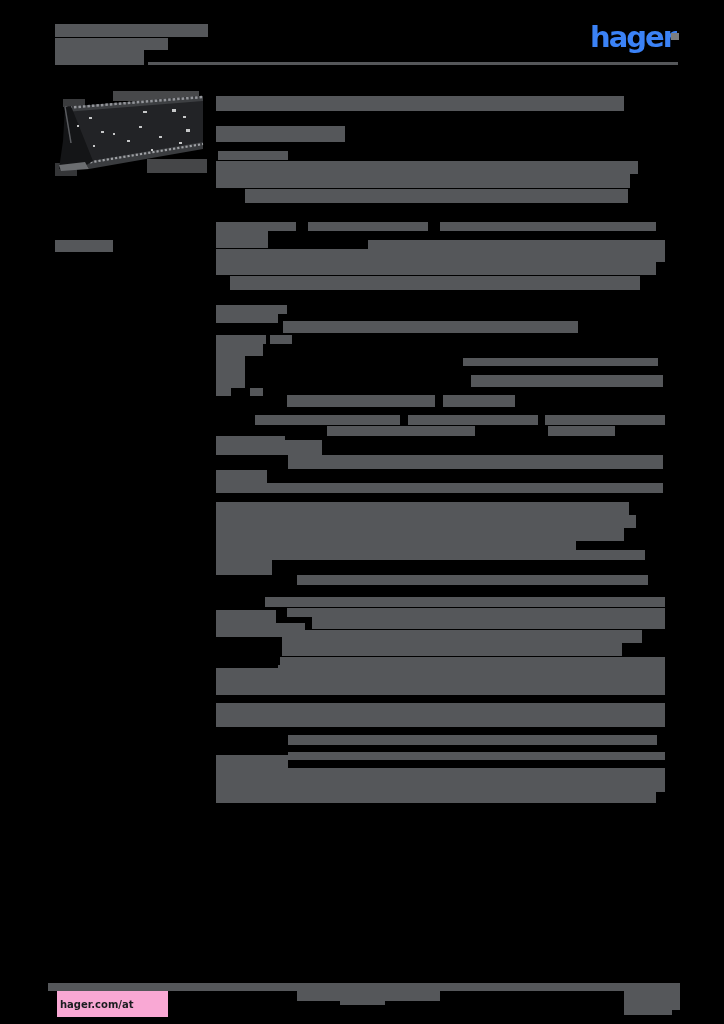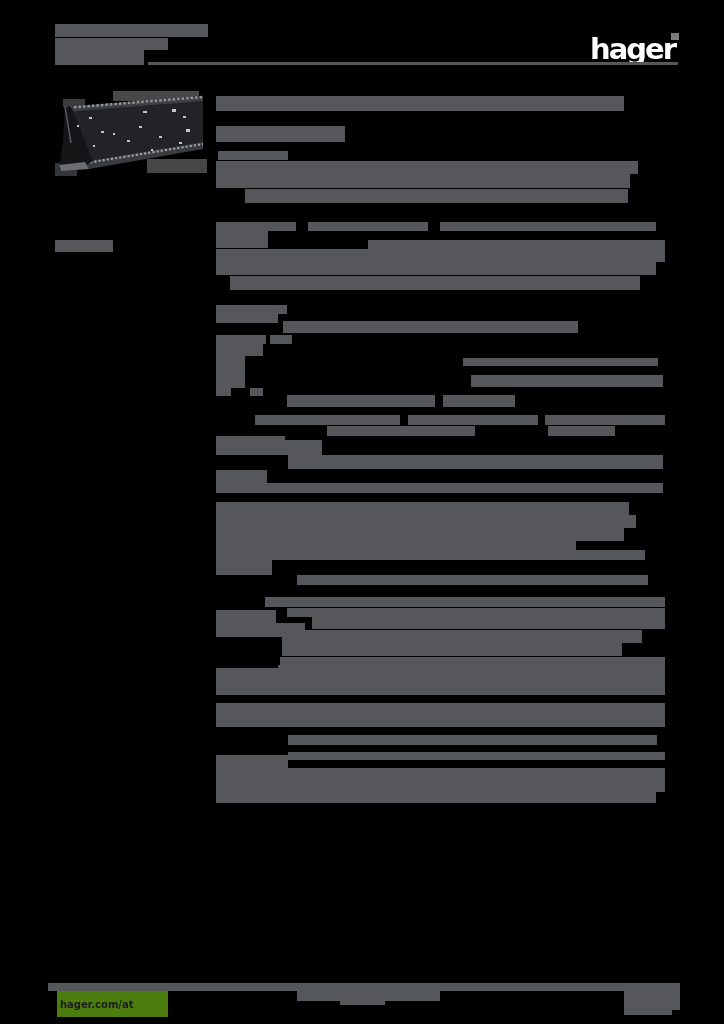--- a/index.html
+++ b/index.html
@@ -13,21 +13,21 @@
   .product{position:absolute;left:55px;top:85px;width:152px;height:92px;}
   .footer-box{position:absolute;left:57px;top:991px;width:111px;height:26px;
               display:flex;align-items:center;}
   .footer-box span{font-size:10px;font-weight:bold;padding-left:3px;letter-spacing:0px;}
 </style>
 </head>
 <body>
 
 <div class="page" style="background: rgb(0, 0, 0);">
 
-  <div class="logo" style="color: #ffffff; margin-top: 12px;">hager</div>
+  <div class="logo" style="color: #3b82f6;">hager</div>
   <div class="logo-mark" style="background: rgb(123, 125, 128);"></div>
 
   <div class="rule" style="background: rgb(85, 87, 90);"></div>
 
   <svg class="product" viewBox="0 0 152 92">
     <rect x="58" y="6" width="86" height="10" fill="#47484A"></rect>
     <rect x="8" y="14" width="22" height="8" fill="#3A3B3D"></rect>
     <rect x="92" y="74" width="60" height="14" fill="#454648"></rect>
     <rect x="0" y="78" width="22" height="13" fill="#353638"></rect>
     <polygon points="10,22 148,11 148,62 32,81" fill="#222326"></polygon>
@@ -124,17 +124,17 @@
       <div class="bar" style="left: 216px; top: 768px; width: 449px; height: 12px; background: rgb(85, 87, 90);"></div>
       <div class="bar" style="left: 216px; top: 780px; width: 449px; height: 12px; background: rgb(85, 87, 90);"></div>
       <div class="bar" style="left: 216px; top: 792px; width: 440px; height: 11px; background: rgb(85, 87, 90);"></div>
       <div class="bar" style="left: 48px; top: 983px; width: 632px; height: 8px; background: rgb(85, 87, 90);"></div>
       <div class="bar" style="left: 297px; top: 990px; width: 143px; height: 11px; background: rgb(85, 87, 90);"></div>
       <div class="bar" style="left: 340px; top: 1001px; width: 45px; height: 4px; background: rgb(85, 87, 90);"></div>
       <div class="bar" style="left: 624px; top: 991px; width: 56px; height: 19px; background: rgb(85, 87, 90);"></div>
       <div class="bar" style="left: 624px; top: 1010px; width: 48px; height: 5px; background: rgb(85, 87, 90);"></div>
     </div>
 
-  <div class="footer-box" style="background: #4d7c0f;">
+  <div class="footer-box" style="background: #f9a8d4;">
     <span style="color: rgb(27, 29, 31);">hager.com/at</span>
   </div>
 
 </div>
 
 </body></html>

